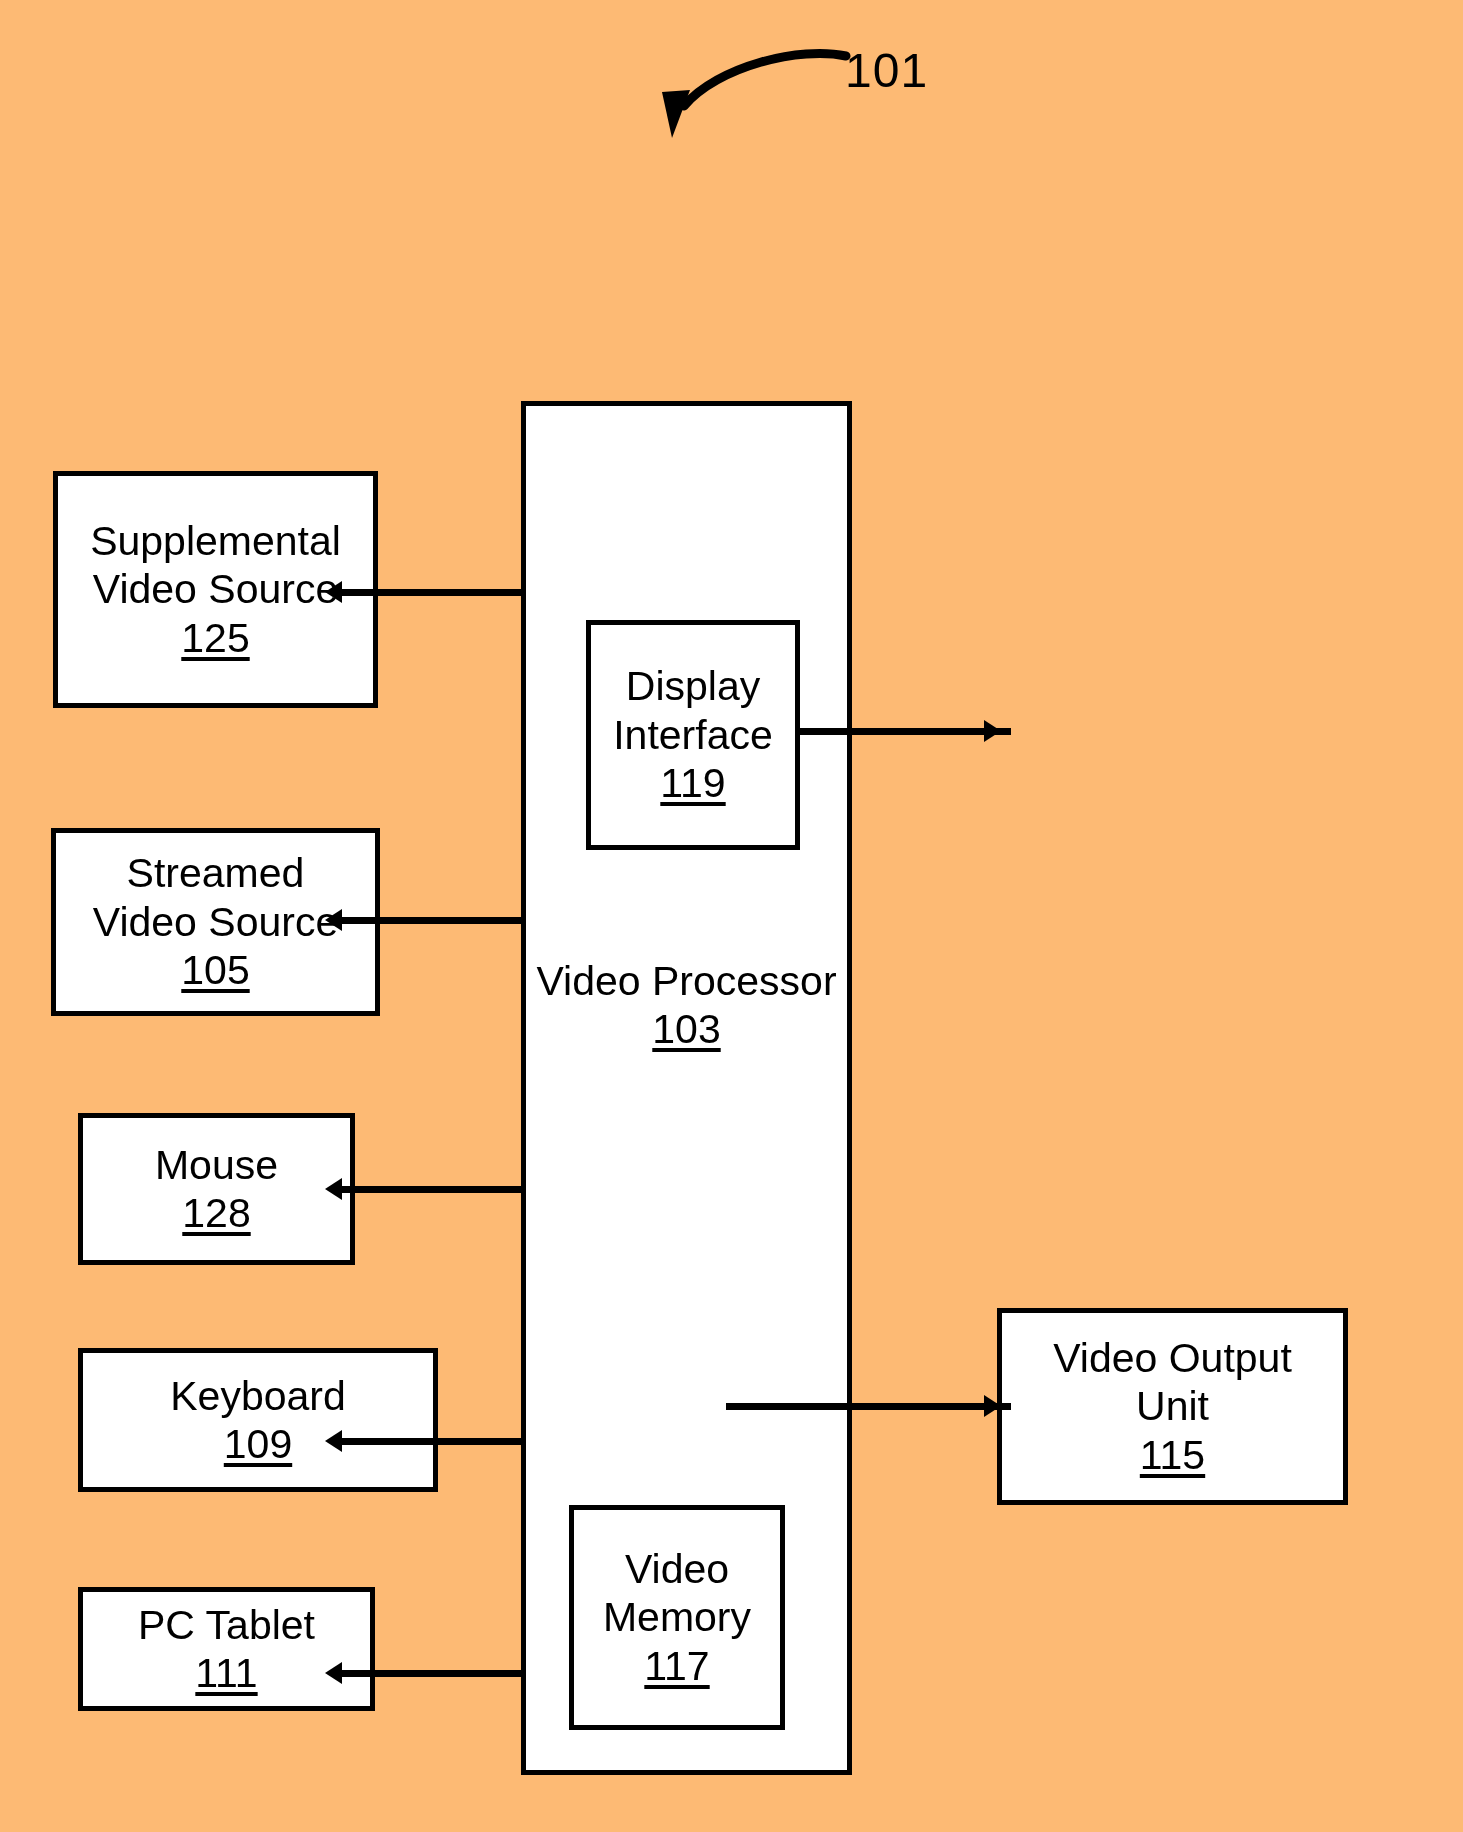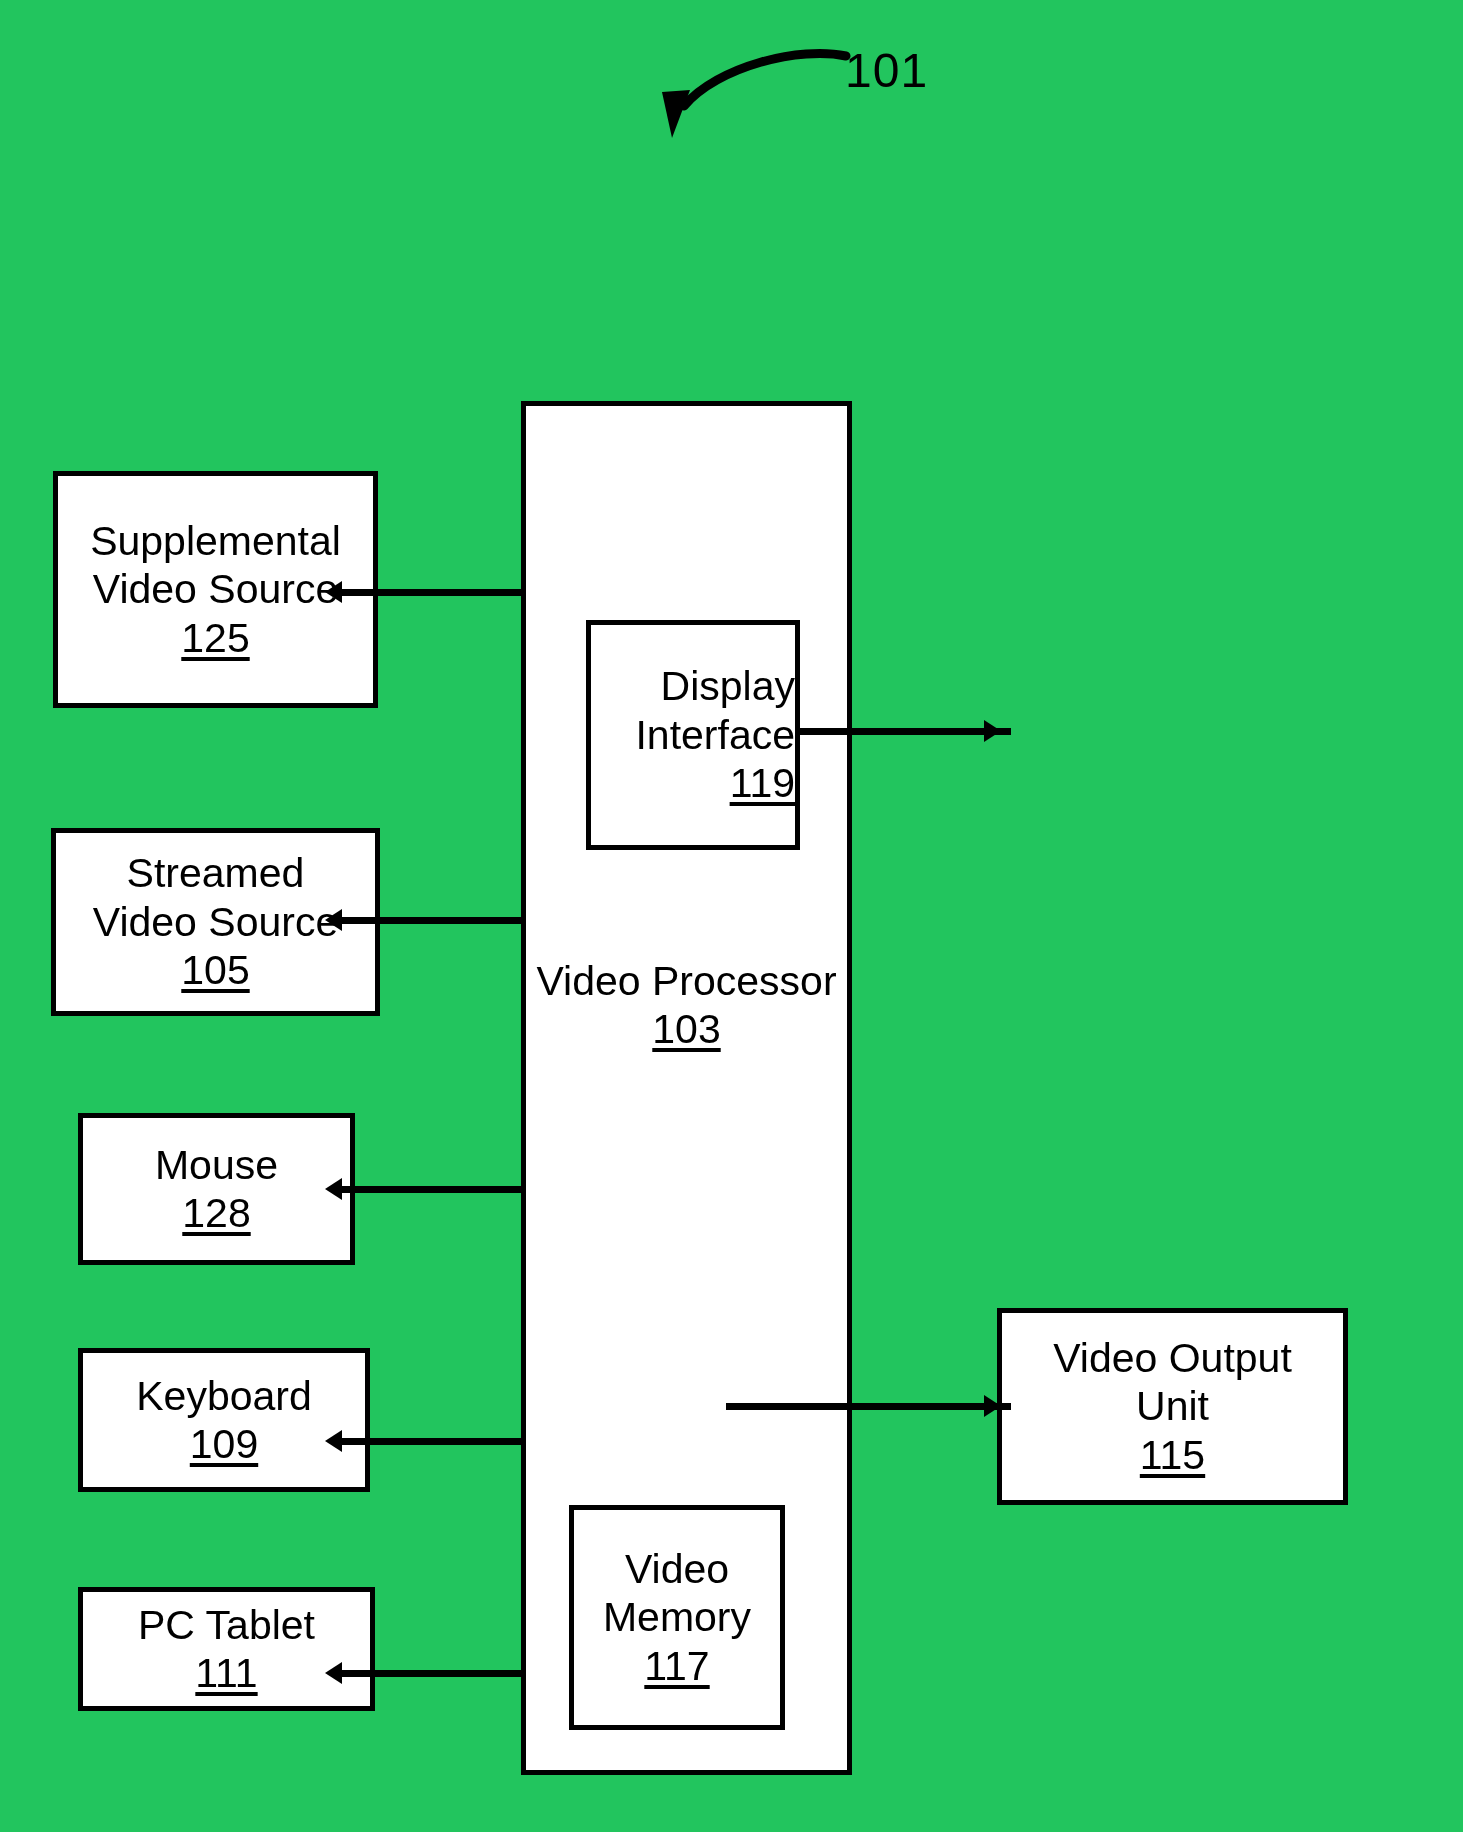--- a/index.html
+++ b/index.html
@@ -4,21 +4,21 @@
 <style>
   html, body {
     margin: 0;
     padding: 0;
     background: #ffffff;
   }
   #canvas {
     position: relative;
     width: 1463px;
     height: 1832px;
-    background: #22c55e;
+    background: #fdba74;
     font-family: "Liberation Sans", sans-serif;
     color: #000000;
     overflow: hidden;
   }
   .box {
     position: absolute;
     box-sizing: border-box;
     border: 5px solid #000000;
     background: #ffffff;
     display: flex;
@@ -133,31 +133,31 @@
     <span class="t">Streamed</span>
     <span class="t">Video Source</span>
     <span class="t ref">105</span>
   </div>
 
   <div class="box fs-lg" style="left:78px; top:1113px; width:277px; height:152px;">
     <span class="t">Mouse</span>
     <span class="t ref">128</span>
   </div>
 
-  <div class="box fs-lg" style="left:78px; top:1348px; width:292px; height:144px;">
+  <div class="box fs-lg" style="left:78px; top:1348px; width:360px; height:144px;">
     <span class="t">Keyboard</span>
     <span class="t ref">109</span>
   </div>
 
   <div class="box fs-lg" style="left:78px; top:1587px; width:297px; height:124px;">
     <span class="t">PC Tablet</span>
     <span class="t ref">111</span>
   </div>
 
-  <div class="box fs-lg" style="left:586px; top:620px; width:214px; height:230px; z-index:3;align-items:flex-end;">
+  <div class="box fs-lg" style="left:586px; top:620px; width:214px; height:230px; z-index:3;">
     <span class="t">Display</span>
     <span class="t">Interface</span>
     <span class="t ref">119</span>
   </div>
 
   <div class="box fs-lg" style="left:569px; top:1505px; width:216px; height:225px; z-index:3;">
     <span class="t">Video</span>
     <span class="t">Memory</span>
     <span class="t ref">117</span>
   </div>

